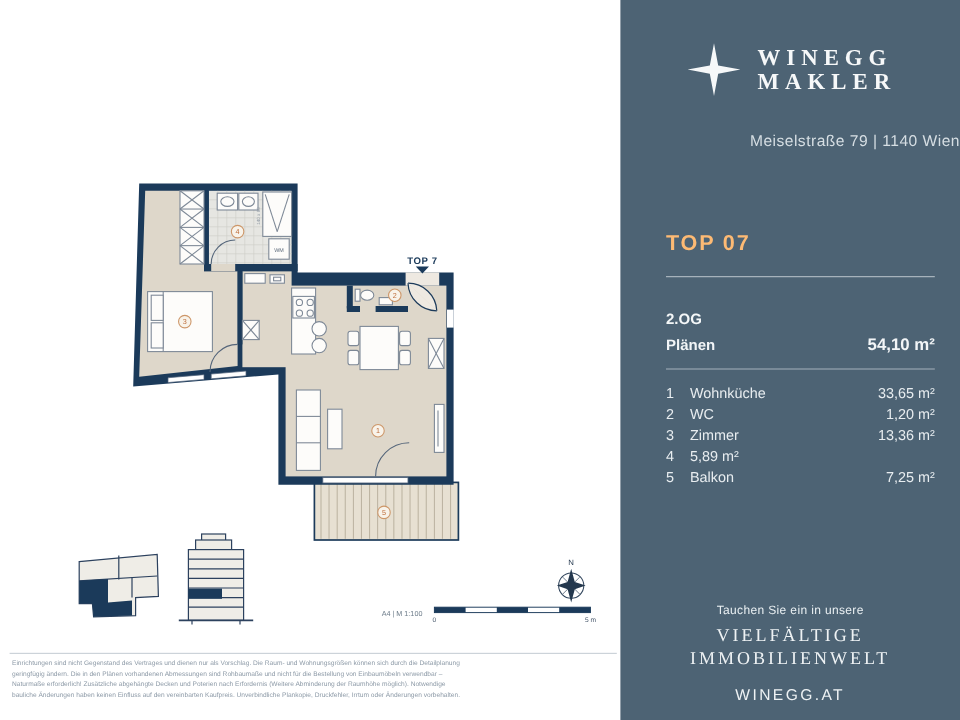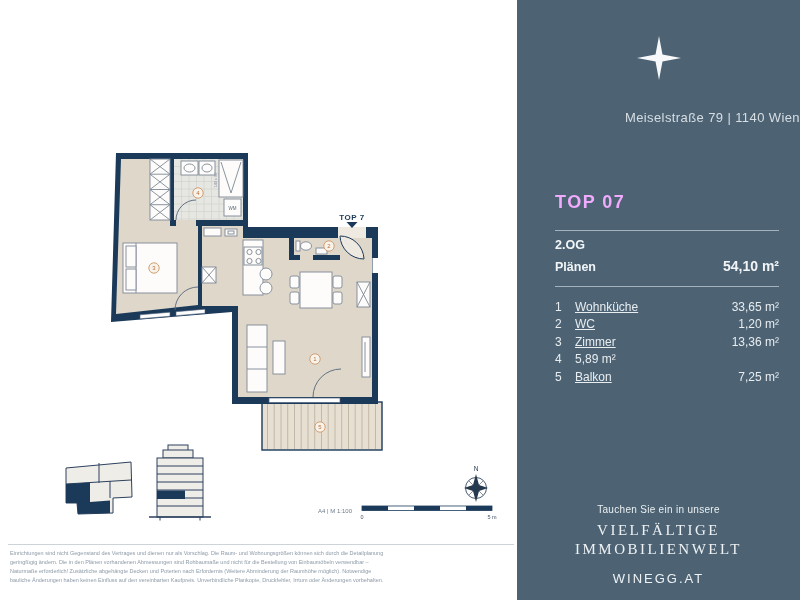--- a/index.html
+++ b/index.html
@@ -10,31 +10,31 @@
   .plan-svg{position:absolute;left:0;top:0;}
   
   .side{
     position:absolute;left:517px;top:0;width:283px;height:600px;
     background:#4d6374;color:#f2f5f7;
   }
   .logo{position:absolute;top:34px;left:0;width:100%;display:flex;justify-content:center;align-items:center;gap:11px;}
   .logo-text{font-family:"Liberation Serif",serif;font-size:19px;letter-spacing:5px;line-height:1.06;color:#f6f8f9;font-weight:bold;}
   .address{position:absolute;top:110px;left:0;width:100%;text-align:right;font-size:13px;letter-spacing:.4px;color:#d6dee3;}
   .unit{position:absolute;left:38px;right:21px;top:192px;}
-  .unit-title{font-size:18px;font-weight:bold;letter-spacing:1.5px;color:#f0abfc;}
+  .unit-title{font-size:18px;font-weight:bold;letter-spacing:1.5px;color:#fdba74;}
   .rule{border:none;border-top:1px solid rgba(240,244,246,.55);margin:0;}
   .rule1{margin-top:17px;}
-  .floor-label{margin-top:7px;font-size:12.5px;font-weight:bold;color:#f4f7f8;}
+  .floor-label{margin-top:28px;font-size:12.5px;font-weight:bold;color:#f4f7f8;}
   .area-row{display:flex;justify-content:space-between;align-items:baseline;margin-top:6px;margin-bottom:12px;}
   .area-label{font-size:12.5px;font-weight:bold;}
   .area-value{font-size:14px;font-weight:bold;}
   .rooms{margin-top:13px;}
   .room-row{display:flex;align-items:baseline;font-size:12px;color:#e8edf0;height:17.4px;}
   .room-num{width:20px;}
-  .room-name{flex:1;text-decoration:underline;}
+  .room-name{flex:1;}
   .room-area{text-align:right;}
   .footer{position:absolute;top:504px;left:0;width:100%;text-align:center;}
   .tagline-intro{font-size:10px;color:#e9eff2;letter-spacing:.3px;}
   .tagline-serif{font-family:"Liberation Serif",serif;font-size:15px;letter-spacing:2.5px;color:#eef2f4;line-height:1.25;margin-top:6px;}
   .website{font-size:13px;letter-spacing:2px;color:#eef2f4;margin-top:12px;}
   
   .sep{position:absolute;left:8px;top:544px;width:506px;border-top:1px solid #ccd3d9;}
   .disclaimer{position:absolute;left:10px;top:549px;width:504px;font-size:5.5px;line-height:1.63;color:#8d9aa7;}
   .disclaimer div{white-space:nowrap;}
 </style>
@@ -293,20 +293,24 @@
   <div>Naturmaße erforderlich! Zusätzliche abgehängte Decken und Poterien nach Erfordernis (Weitere Abminderung der Raumhöhe möglich). Notwendige</div>
   <div>bauliche Änderungen haben keinen Einfluss auf den vereinbarten Kaufpreis. Unverbindliche Plankopie, Druckfehler, Irrtum oder Änderungen vorbehalten.</div>
 </div>
 
 <div class="side">
 
   <div class="logo">
     <svg width="50" height="50" viewBox="0 0 50 50">
       <polygon points="25,2 28.5,20.5 47,24 28.5,27.5 25,46 21.5,27.5 3,24 21.5,20.5" fill="#f6f8f9"></polygon>
     </svg>
+    <div class="logo-text">
+      <div>WINEGG</div>
+      <div>MAKLER</div>
+    </div>
   </div>
 
   <div class="address">Meiselstraße 79 | 1140 Wien</div>
 
   <div class="unit">
     <div class="unit-title">TOP 07</div>
     <hr class="rule rule1">
     <div class="floor-label">2.OG</div>
     <div class="area-row">
       <span class="area-label">Plänen</span>

